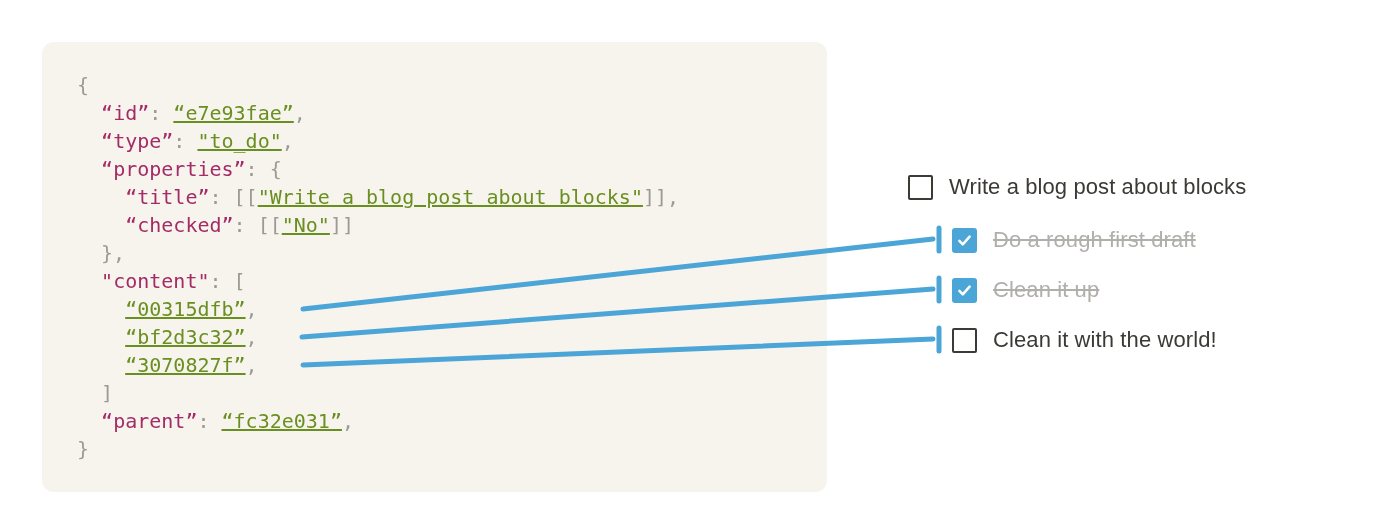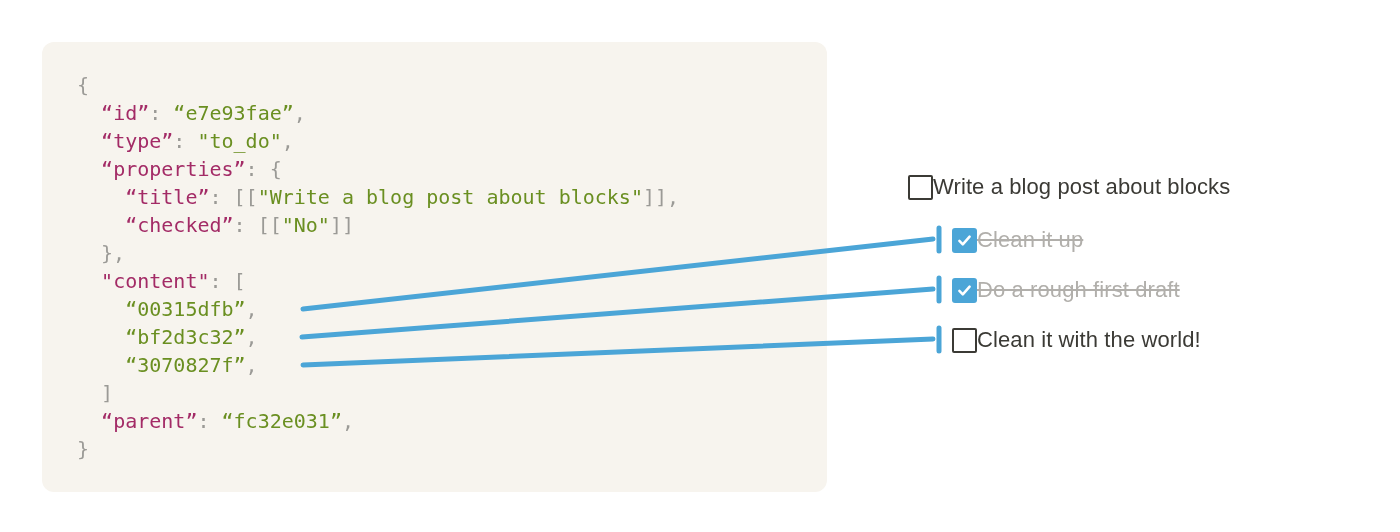--- a/index.html
+++ b/index.html
@@ -33,21 +33,21 @@
   .code-text {
     font-family: "DejaVu Sans Mono", monospace;
     font-size: 20px;
     line-height: 28px;
     padding: 29px 0 0 35px;
     white-space: pre;
   }
   .code-line { height: 28px; }
   .seg-p { color: var(--punct); }
   .seg-k { color: var(--key); }
-  .seg-v { color: var(--val); }
+  .seg-v { color: var(--val); text-decoration: underline; }
   .connector-svg {
     position: absolute;
     left: 0;
     top: 0;
     pointer-events: none;
   }
   .connector-svg line {
     stroke: var(--accent);
     stroke-width: 5;
     stroke-linecap: round;
@@ -56,20 +56,21 @@
     position: absolute;
     left: 908px;
     top: 174px;
     width: 460px;
     height: 220px;
   }
   .todo-item {
     position: absolute;
     display: flex;
     align-items: center;
+    gap: 16px;
     white-space: nowrap;
   }
   .todo-item:nth-child(1) { left: 0;    top: 0; }
   .todo-item:nth-child(2) { left: 44px; top: 53px; }
   .todo-item:nth-child(3) { left: 44px; top: 103px; }
   .todo-item:nth-child(4) { left: 44px; top: 153px; }
   .checkbox {
     width: 25px;
     height: 25px;
     flex: 0 0 25px;
@@ -118,28 +119,28 @@
       <div class="todo-item">
         <span class="checkbox unchecked"></span>
         <span class="todo-label">Write a blog post about blocks</span>
       </div>
       <div class="todo-item">
         <span class="checkbox checked">
           <svg viewBox="0 0 16 16">
             <path d="M3.2 8.4 L6.4 11.6 L12.8 4.4" fill="none" stroke="#ffffff" stroke-width="2.4" stroke-linecap="round" stroke-linejoin="round"></path>
           </svg>
         </span>
-        <span class="todo-label struck">Clean it up</span>
+        <span class="todo-label struck">Do a rough first draft</span>
       </div>
       <div class="todo-item">
         <span class="checkbox checked">
           <svg viewBox="0 0 16 16">
             <path d="M3.2 8.4 L6.4 11.6 L12.8 4.4" fill="none" stroke="#ffffff" stroke-width="2.4" stroke-linecap="round" stroke-linejoin="round"></path>
           </svg>
         </span>
-        <span class="todo-label struck">Do a rough first draft</span>
+        <span class="todo-label struck">Clean it up</span>
       </div>
       <div class="todo-item">
         <span class="checkbox unchecked"></span>
         <span class="todo-label">Clean it with the world!</span>
       </div>
     </div>
 </div>
 
 </body></html>

